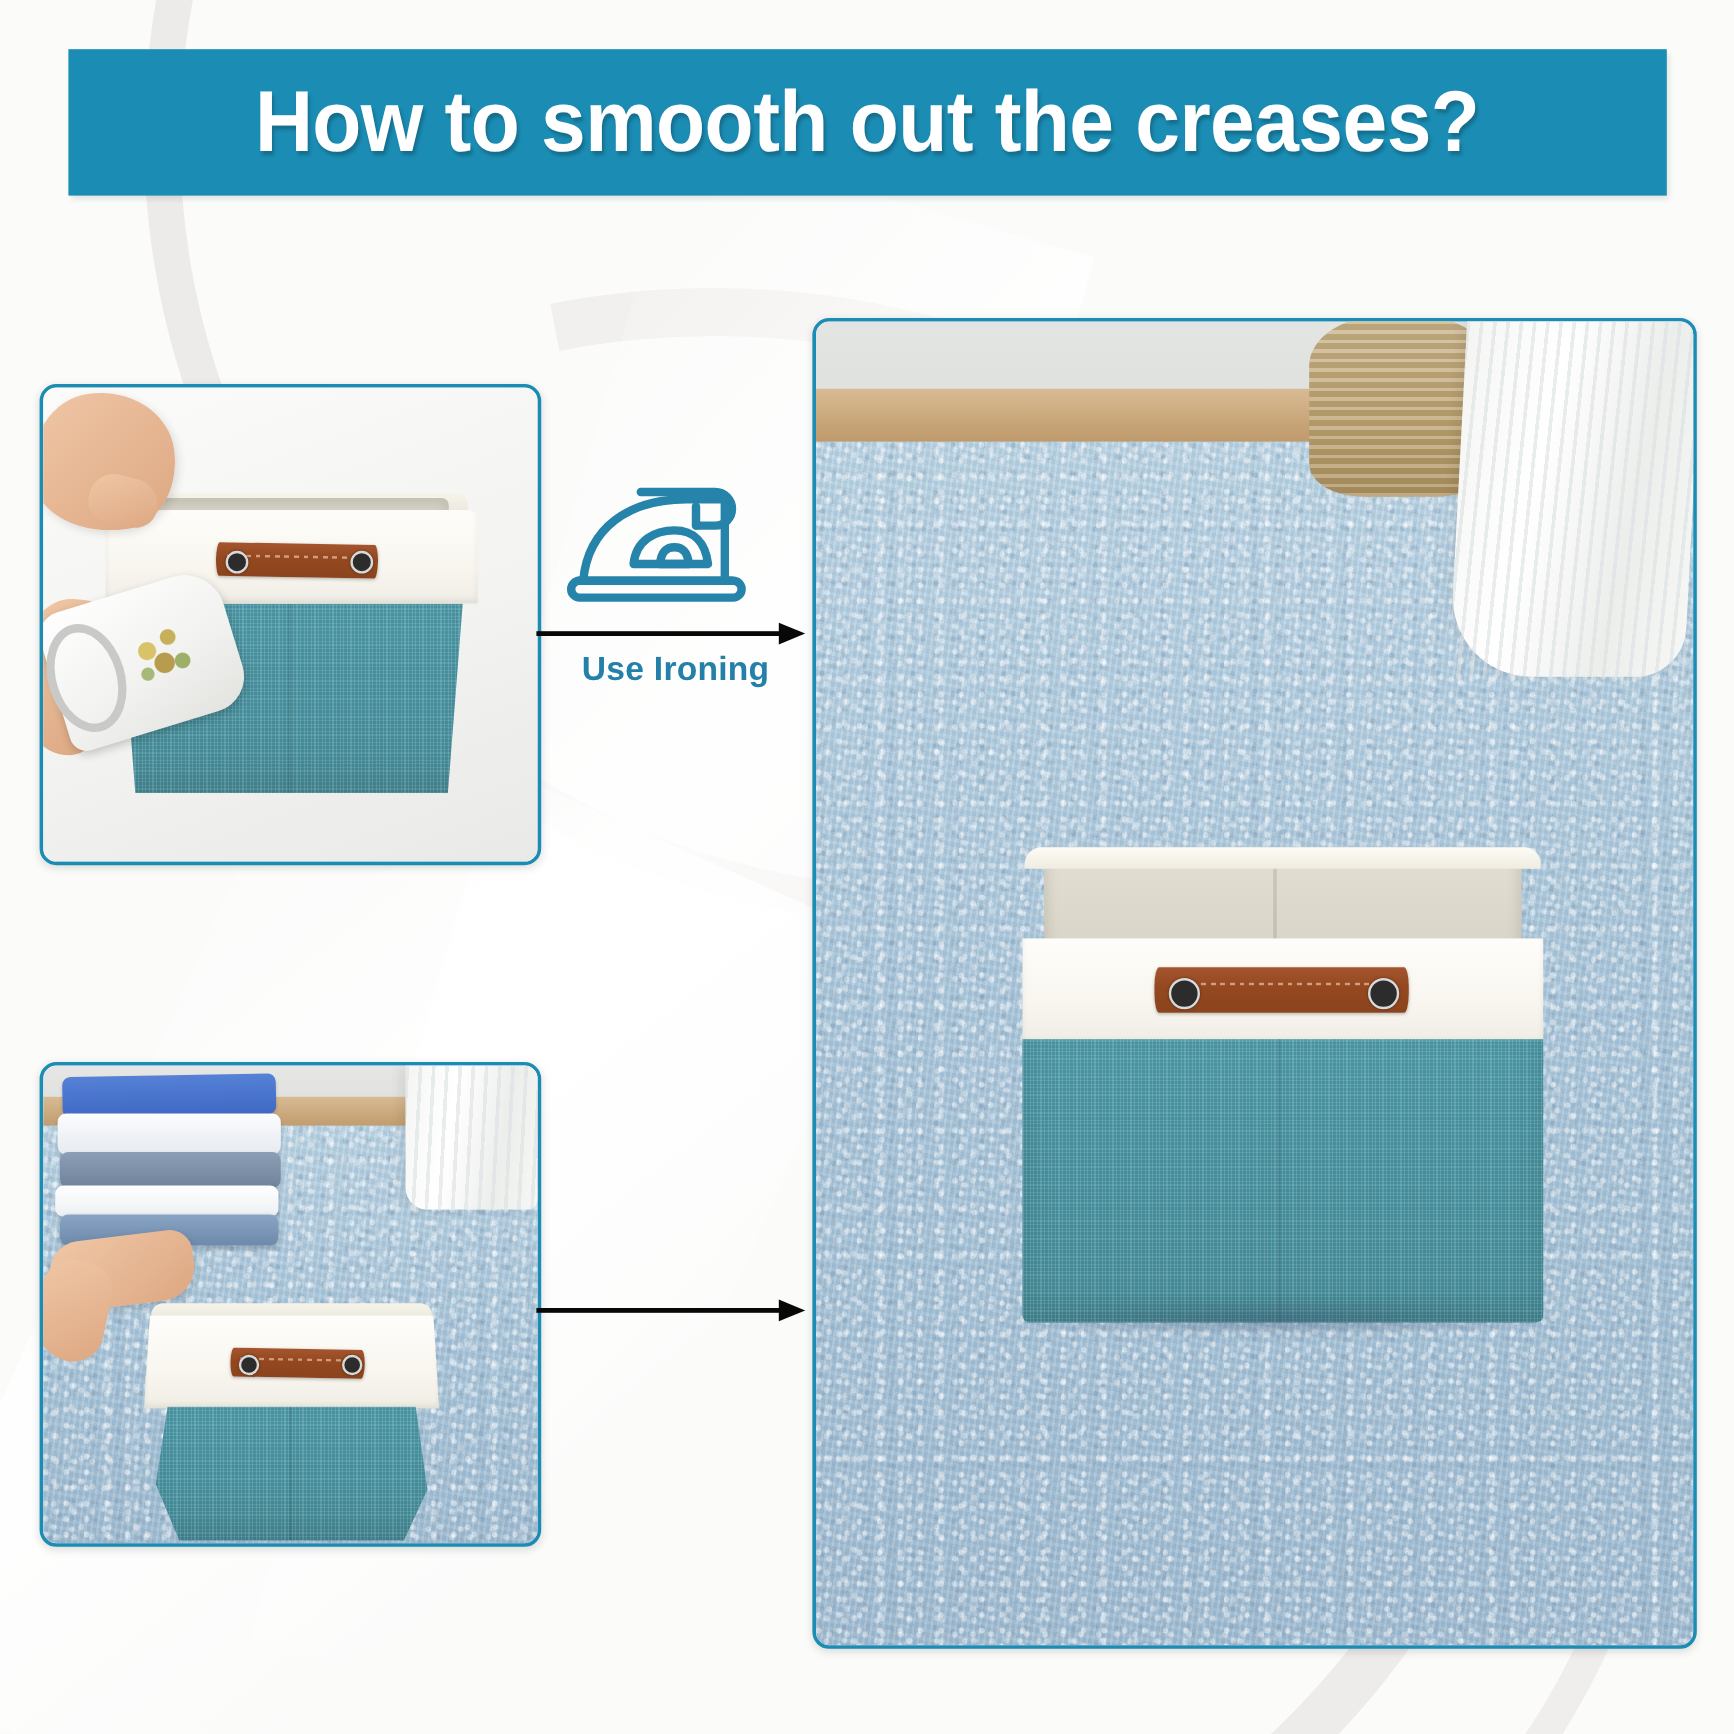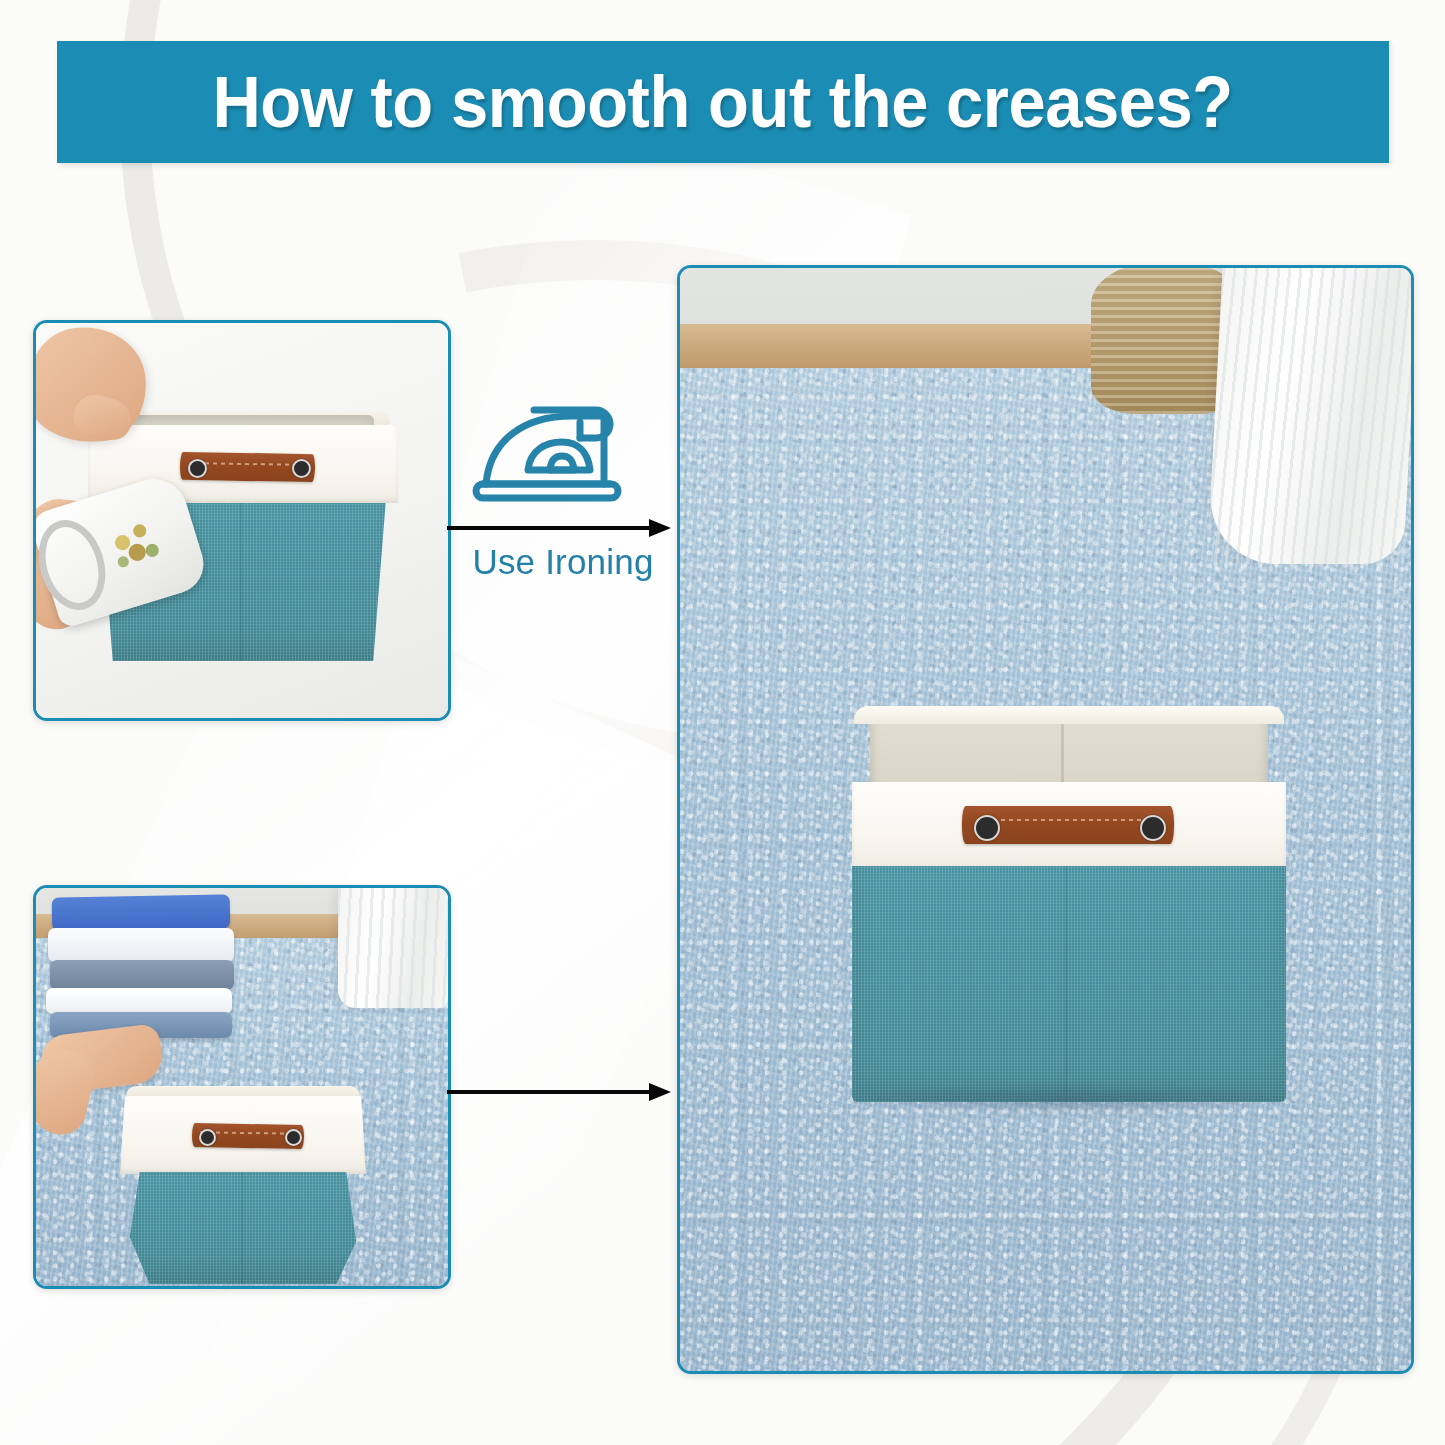--- a/index.html
+++ b/index.html
@@ -258,22 +258,22 @@
     width: 232px;
     text-align: center;
   }
   .step .icon-wrap {
     display: flex;
     align-items: flex-end;
     justify-content: center;
   }
   .step .step-label {
     color: #2380a8;
-    font-size: 35px;
-    font-weight: normal;
+    font-size: 28px;
+    font-weight: bold;
     letter-spacing: 0.2px;
     white-space: nowrap;
   }
   #step-iron { left: 447px; top: 392px; }
   #step-fill { left: 447px; top: 912px; }
 
   .arrow {
     position: absolute;
     height: 20px;
   }

